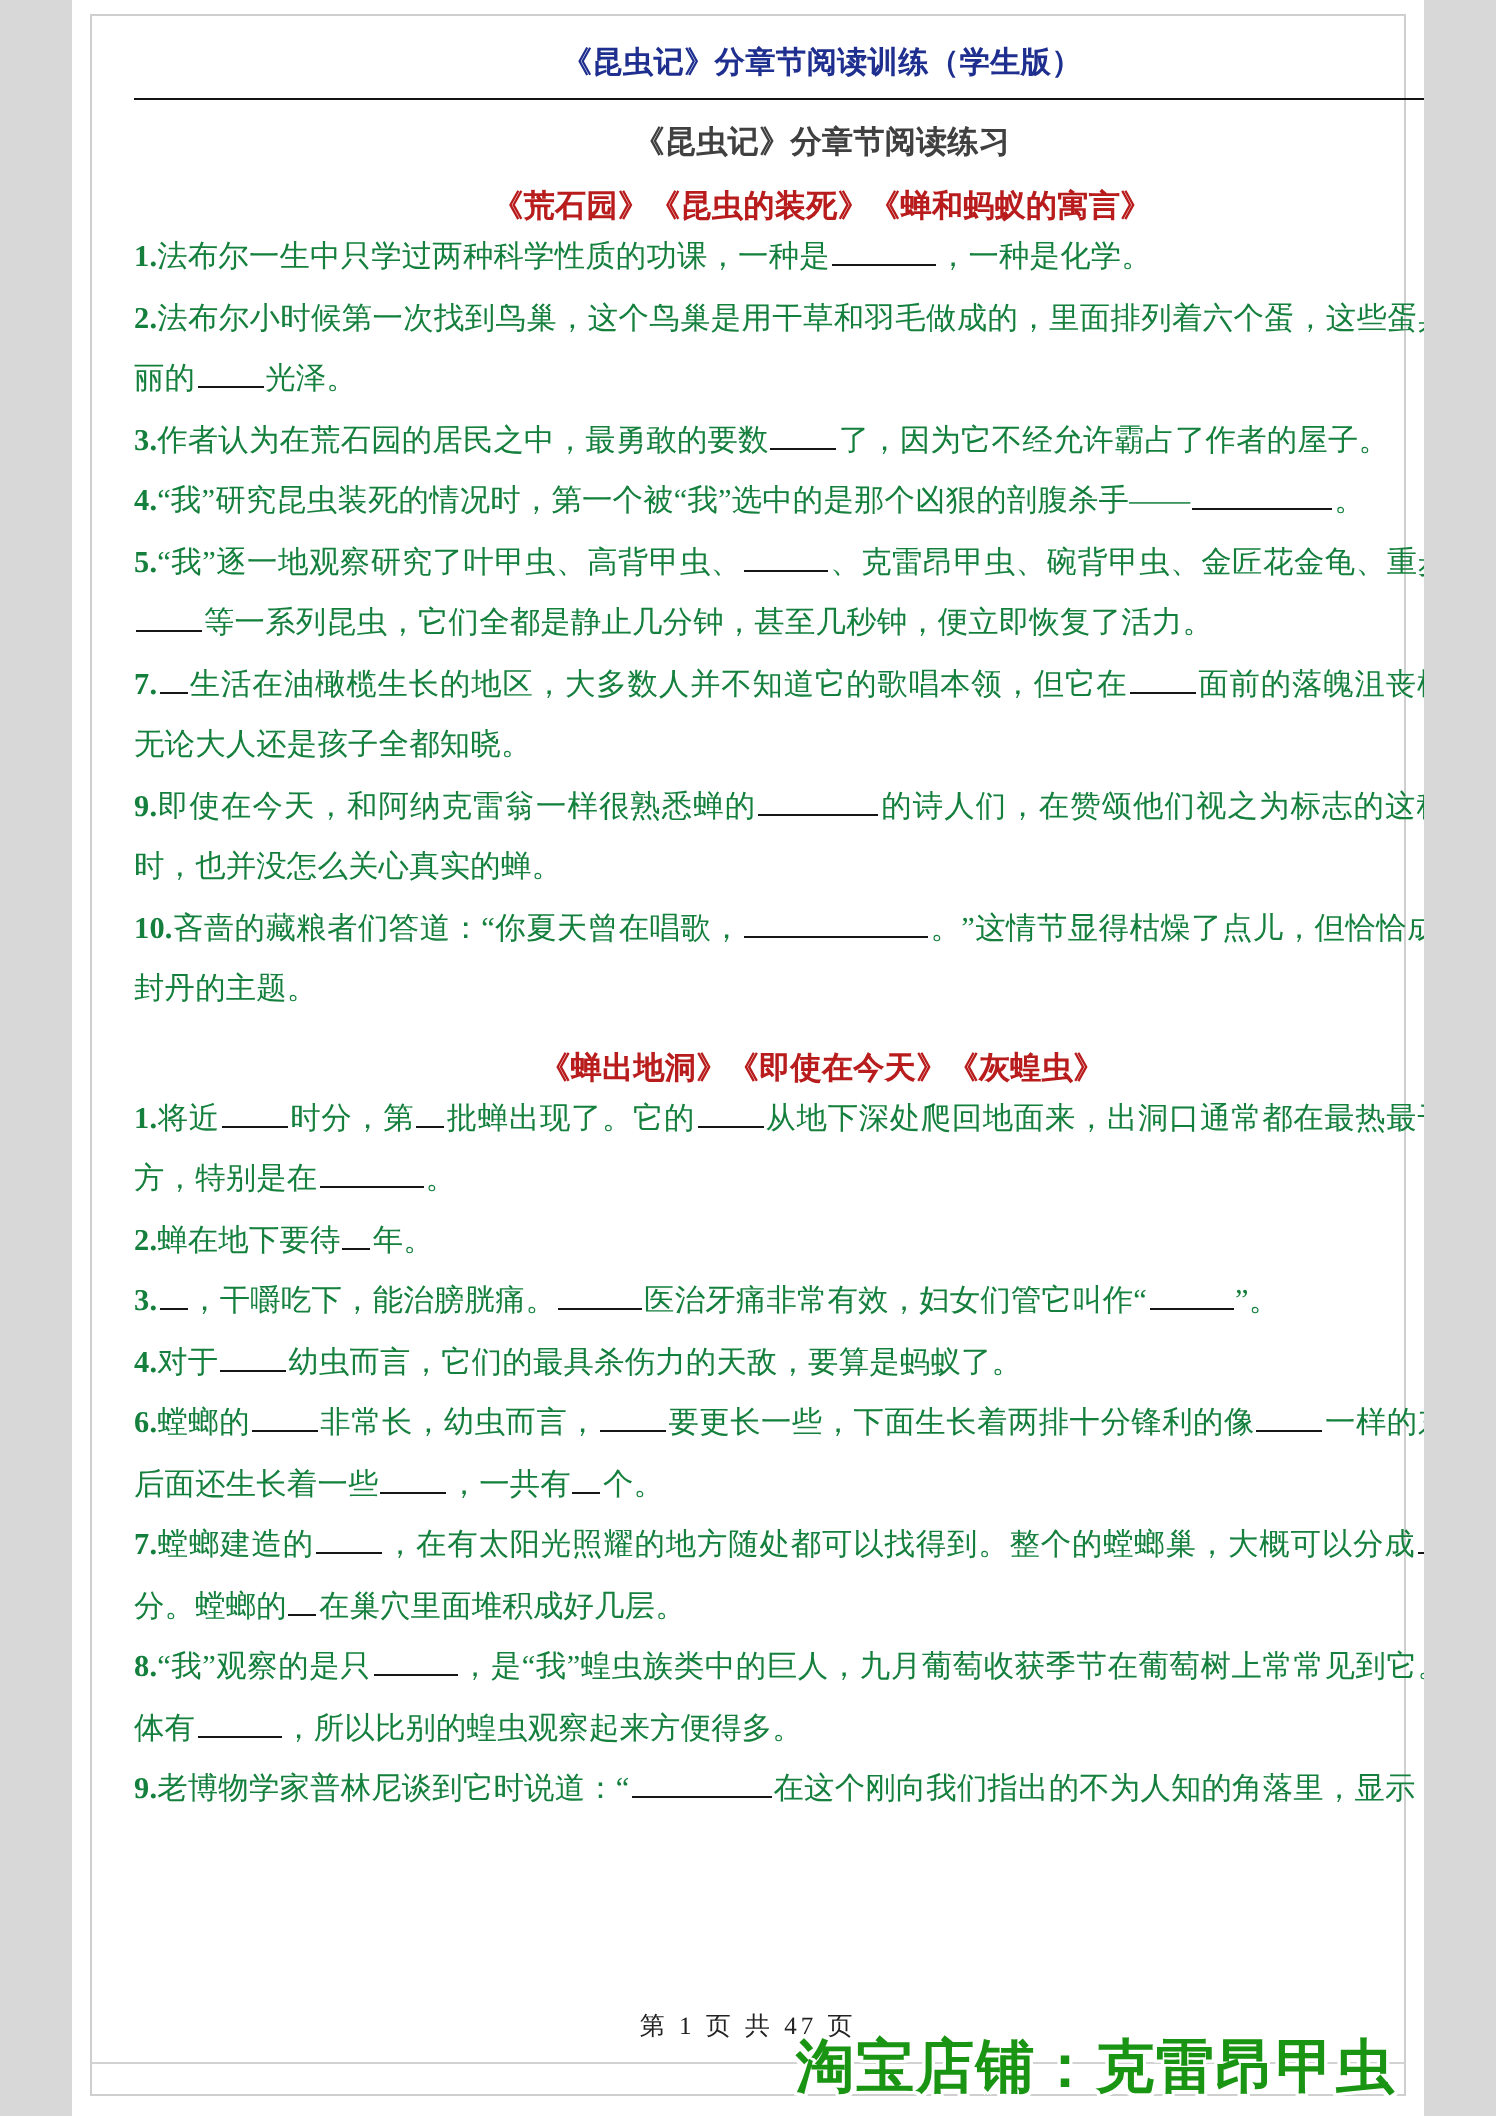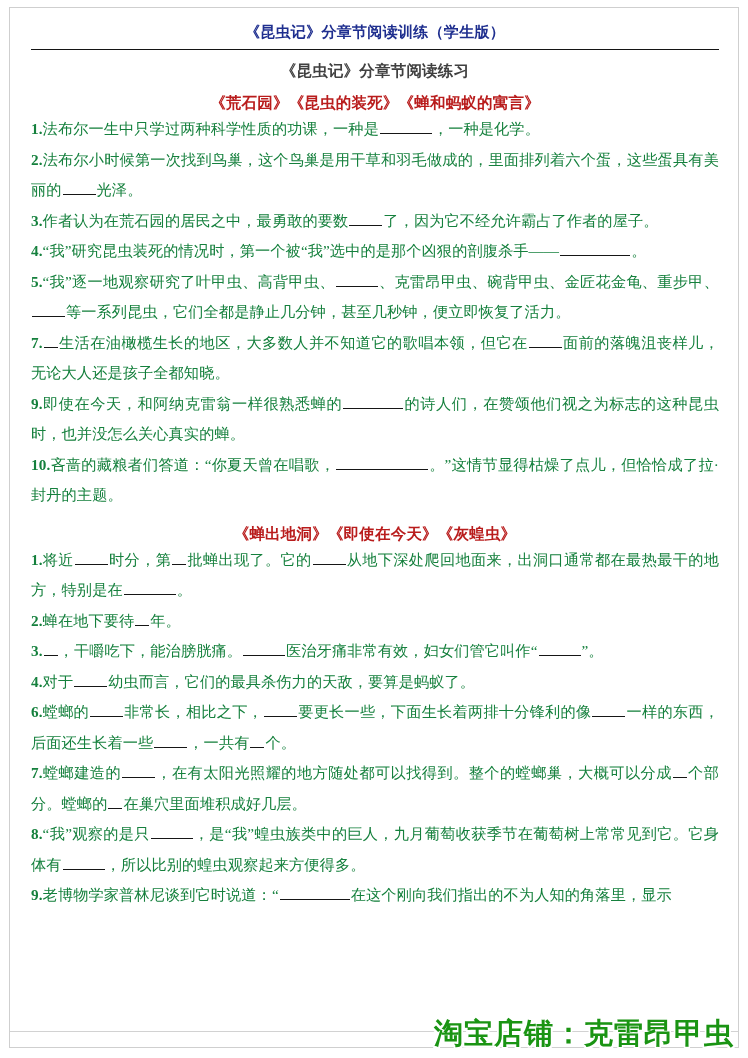--- a/index.html
+++ b/index.html
@@ -5,21 +5,21 @@
   html, body {
     margin: 0;
     padding: 0;
     background: #d8d8d8;
   }
   body {
     font-family: "Liberation Serif", "DejaVu Serif", serif;
   }
   .page {
     position: relative;
-    width: 748px;
+    width: 676px;
     height: 1058px;
     margin: 0 auto;
     background: #ffffff;
     box-sizing: border-box;
     overflow: hidden;
   }
   .page-border {
     position: absolute;
     left: 9px;
     top: 7px;
@@ -156,24 +156,25 @@
         <p class="q"><span class="qnum">4.</span><span>“我”研究昆虫装死的情况时，第一个被“我”选中的是那个凶狠的剖腹杀手——</span><span class="blank b8"></span><span>。</span></p>
         <p class="q"><span class="qnum">5.</span><span>“我”逐一地观察研究了叶甲虫、高背甲虫、</span><span class="blank b5"></span><span>、克雷昂甲虫、碗背甲虫、金匠花金龟、重步甲、</span><span class="blank b4"></span><span>等一系列昆虫，它们全都是静止几分钟，甚至几秒钟，便立即恢复了活力。</span></p>
         <p class="q"><span class="qnum">7.</span><span class="blank b2"></span><span>生活在油橄榄生长的地区，大多数人并不知道它的歌唱本领，但它在</span><span class="blank b4"></span><span>面前的落魄沮丧样儿，无论大人还是孩子全都知晓。</span></p>
         <p class="q"><span class="qnum">9.</span><span>即使在今天，和阿纳克雷翁一样很熟悉蝉的</span><span class="blank b7"></span><span>的诗人们，在赞颂他们视之为标志的这种昆虫时，也并没怎么关心真实的蝉。</span></p>
         <p class="q"><span class="qnum">10.</span><span>吝啬的藏粮者们答道：“你夏天曾在唱歌，</span><span class="blank b10"></span><span>。”这情节显得枯燥了点儿，但恰恰成了拉·封丹的主题。</span></p>
         <div class="section-head spaced">《蝉出地洞》《即使在今天》《灰蝗虫》</div>
         <p class="q"><span class="qnum">1.</span><span>将近</span><span class="blank b4"></span><span>时分，第</span><span class="blank b2"></span><span>批蝉出现了。它的</span><span class="blank b4"></span><span>从地下深处爬回地面来，出洞口通常都在最热最干的地方，特别是在</span><span class="blank b6"></span><span>。</span></p>
         <p class="q"><span class="qnum">2.</span><span>蝉在地下要待</span><span class="blank b2"></span><span>年。</span></p>
         <p class="q"><span class="qnum">3.</span><span class="blank b2"></span><span>，干嚼吃下，能治膀胱痛。</span><span class="blank b5"></span><span>医治牙痛非常有效，妇女们管它叫作“</span><span class="blank b5"></span><span>”。</span></p>
         <p class="q"><span class="qnum">4.</span><span>对于</span><span class="blank b4"></span><span>幼虫而言，它们的最具杀伤力的天敌，要算是蚂蚁了。</span></p>
-        <p class="q"><span class="qnum">6.</span><span>螳螂的</span><span class="blank b4"></span><span>非常长，相比之下，</span><span class="blank b4"></span><span>要更长一些，下面生长着两排十分锋利的像</span><span class="blank b4"></span><span>一样的东西，后面还生长着一些</span><span class="blank b4"></span><span>，一共有</span><span class="blank b2"></span><span>个。</span></p>
+        <p class="q"><span class="qnum">6.</span><span>螳螂的</span><span class="blank b4"></span><span>非常长，幼虫而言，</span><span class="blank b4"></span><span>要更长一些，下面生长着两排十分锋利的像</span><span class="blank b4"></span><span>一样的东西，后面还生长着一些</span><span class="blank b4"></span><span>，一共有</span><span class="blank b2"></span><span>个。</span></p>
         <p class="q"><span class="qnum">7.</span><span>螳螂建造的</span><span class="blank b4"></span><span>，在有太阳光照耀的地方随处都可以找得到。整个的螳螂巢，大概可以分成</span><span class="blank b2"></span><span>个部分。螳螂的</span><span class="blank b2"></span><span>在巢穴里面堆积成好几层。</span></p>
         <p class="q"><span class="qnum">8.</span><span>“我”观察的是只</span><span class="blank b5"></span><span>，是“我”蝗虫族类中的巨人，九月葡萄收获季节在葡萄树上常常见到它。它身体有</span><span class="blank b5"></span><span>，所以比别的蝗虫观察起来方便得多。</span></p>
         <p class="q"><span class="qnum">9.</span><span>老博物学家普林尼谈到它时说道：“</span><span class="blank b8"></span><span>在这个刚向我们指出的不为人知的角落里，显示</span></p>
       </div>
   </div>
 
   <div class="footer-rule"></div>
 
+  <div class="footer">第 1 页 共 47 页</div>
 
   <div class="watermark">淘宝店铺：克雷昂甲虫</div>
 </div>
 
 </body></html>

